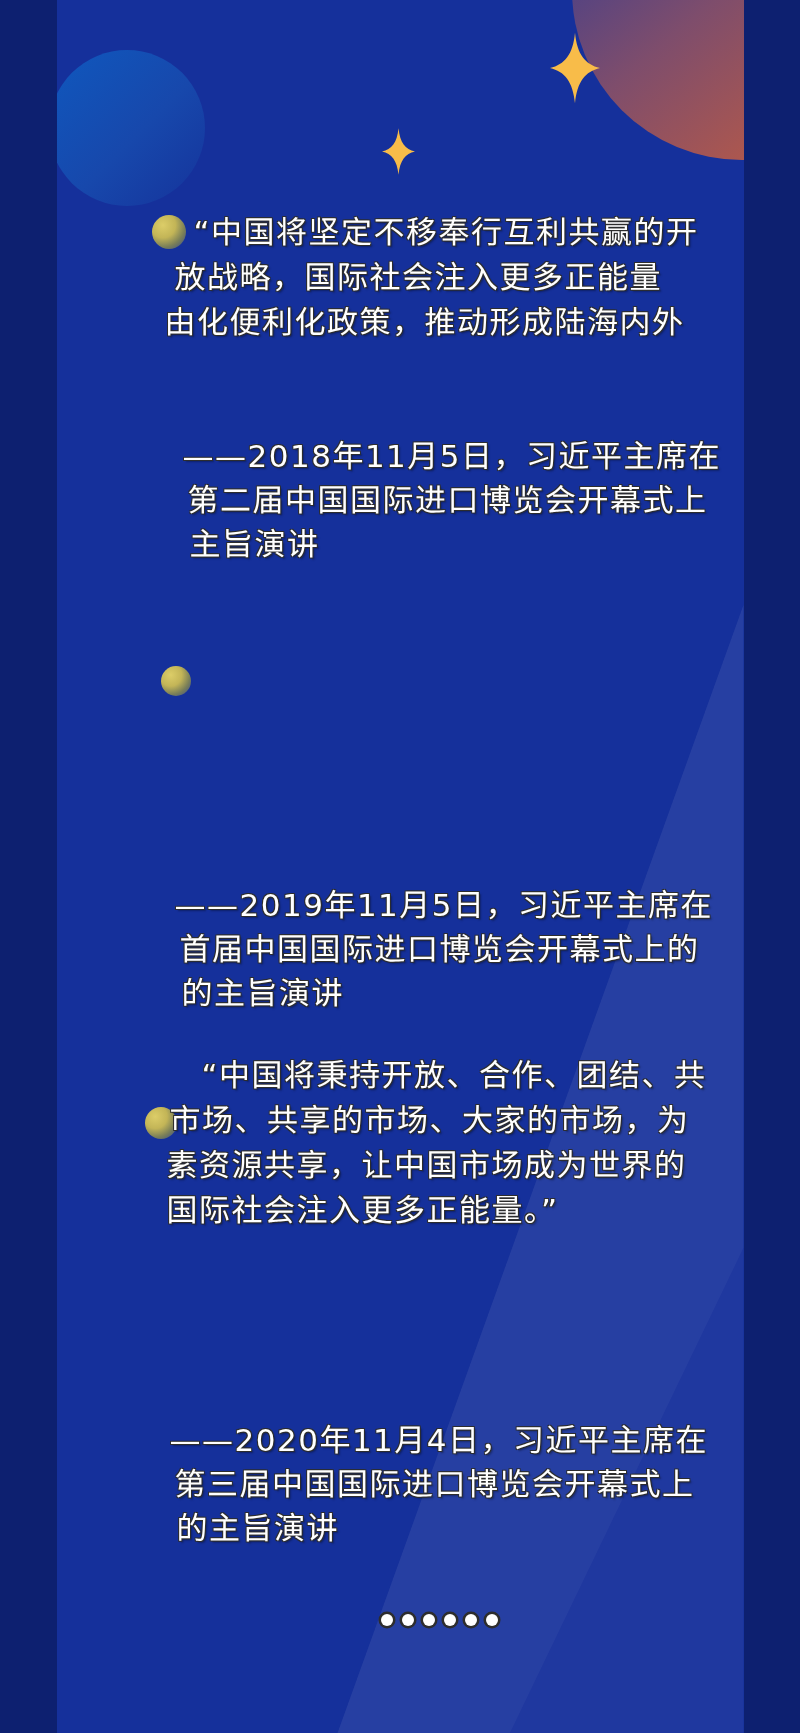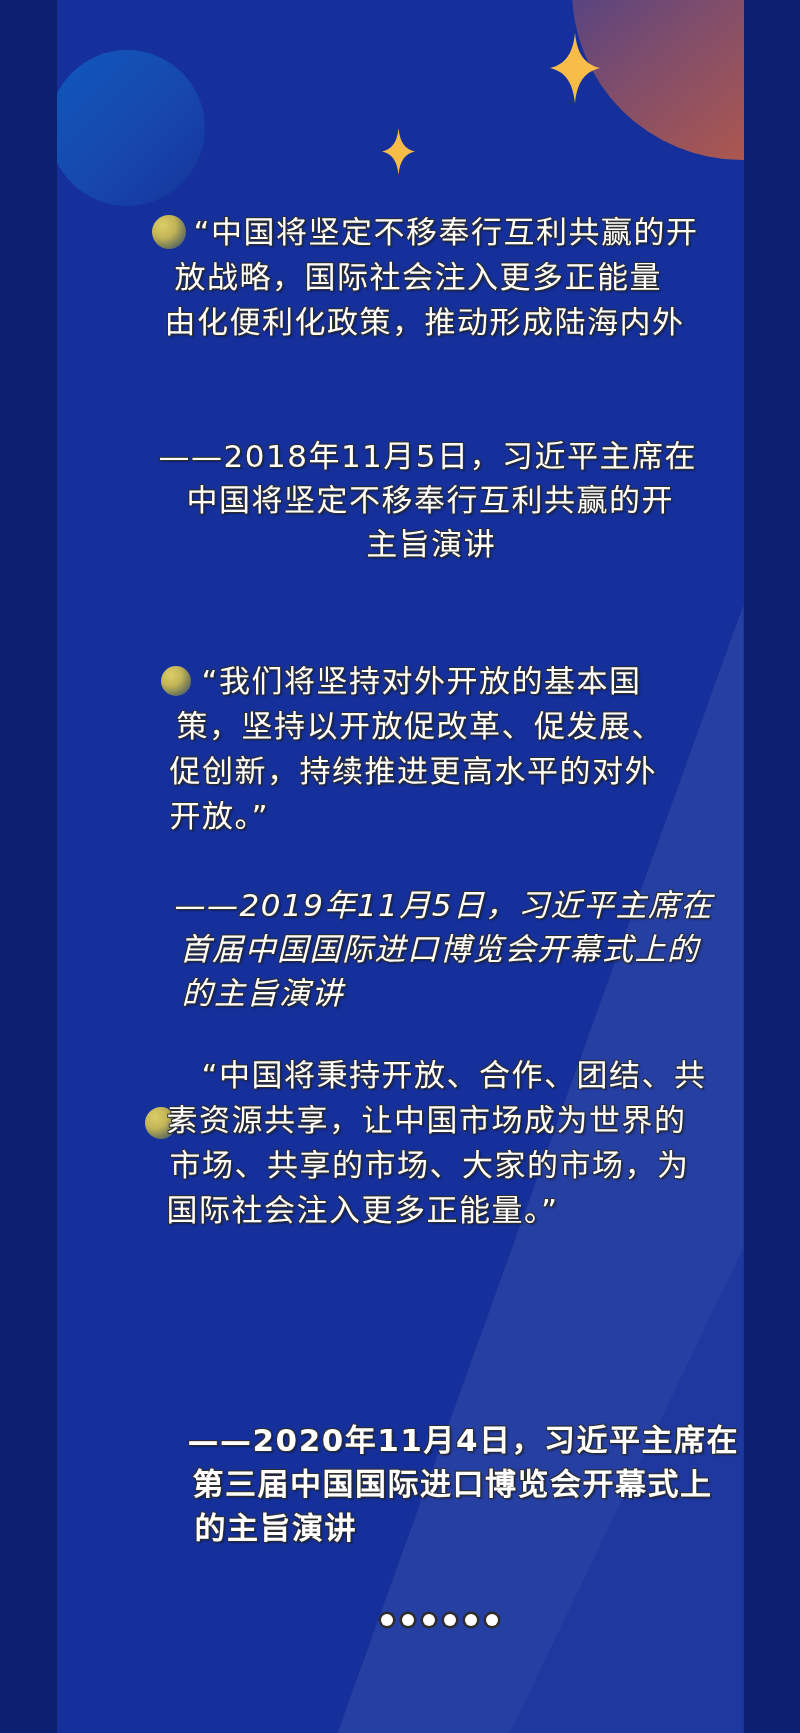--- a/index.html
+++ b/index.html
@@ -41,25 +41,25 @@
   .bullet-3{left:88px;top:1107px;width:32px;height:32px;}
   
   .txtblock{position:absolute;color:#FFFFFF;font-size:31px;
     letter-spacing:1.5px;white-space:nowrap;
     text-shadow:-1px -1px 0 rgba(45,45,45,.95),1px -1px 0 rgba(45,45,45,.95),
       -1px 1px 0 rgba(45,45,45,.95),1px 1px 0 rgba(45,45,45,.95),
       2px 2px 2px rgba(0,0,0,.35);}
   .txtblock .ln{line-height:45px;}
   .attr .ln{line-height:44px;}
   .q1{left:108px;top:210px;}
-  .a1{left:102px;top:434px;text-align:center;}
+  .a1{left:126px;top:434px;}
   .q2{left:113px;top:659px;}
-  .a2{left:118px;top:883px;font-style:italic;}
+  .a2{left:118px;top:883px;}
   .q3{left:110px;top:1053px;}
-  .a3{left:131px;top:1418px;font-weight:bold;}
+  .a3{left:113px;top:1418px;}
   
   .dots{position:absolute;left:324px;top:1614px;display:flex;gap:9px;}
   .dot{width:12px;height:12px;border-radius:50%;background:#FFFFFF;
     box-shadow:0 0 0 2.5px #2d2d2d;}
 </style>
 </head>
 <body>
 
 <div class="poster">
 
@@ -84,40 +84,34 @@
   <div class="bullet bullet-2"></div>
   <div class="bullet bullet-3"></div>
 
   <div class="txtblock q1">
     <div class="ln" style="padding-left:29px">“中国将坚定不移奉行互利共赢的开</div>
     <div class="ln" style="padding-left:10px">放战略，国际社会注入更多正能量</div>
     <div class="ln">由化便利化政策，推动形成陆海内外</div>
   </div>
   <div class="txtblock attr a1">
     <div class="ln">——2018年11月5日，习近平主席在</div>
-    <div class="ln" style="padding-left:5px">中国将坚定不移奉行互利共赢的开</div>
+    <div class="ln" style="padding-left:5px">第二届中国国际进口博览会开幕式上</div>
     <div class="ln" style="padding-left:7px">主旨演讲</div>
   </div>
 
-  <div class="txtblock q2">
-    <div class="ln" style="padding-left:32px">“我们将坚持对外开放的基本国</div>
-    <div class="ln" style="padding-left:7px">策，坚持以开放促改革、促发展、</div>
-    <div class="ln">促创新，持续推进更高水平的对外</div>
-    <div class="ln">开放。”</div>
-  </div>
   <div class="txtblock attr a2">
     <div class="ln">——2019年11月5日，习近平主席在</div>
     <div class="ln" style="padding-left:5px">首届中国国际进口博览会开幕式上的</div>
     <div class="ln" style="padding-left:7px">的主旨演讲</div>
   </div>
 
   <div class="txtblock q3">
     <div class="ln" style="padding-left:35px">“中国将秉持开放、合作、团结、共</div>
+    <div class="ln" style="padding-left:3px">市场、共享的市场、大家的市场，为</div>
     <div class="ln">素资源共享，让中国市场成为世界的</div>
-    <div class="ln" style="padding-left:3px">市场、共享的市场、大家的市场，为</div>
     <div class="ln">国际社会注入更多正能量。”</div>
   </div>
   <div class="txtblock attr a3">
     <div class="ln">——2020年11月4日，习近平主席在</div>
     <div class="ln" style="padding-left:5px">第三届中国国际进口博览会开幕式上</div>
     <div class="ln" style="padding-left:7px">的主旨演讲</div>
   </div>
 
   <div class="dots">
     <div class="dot"></div>

